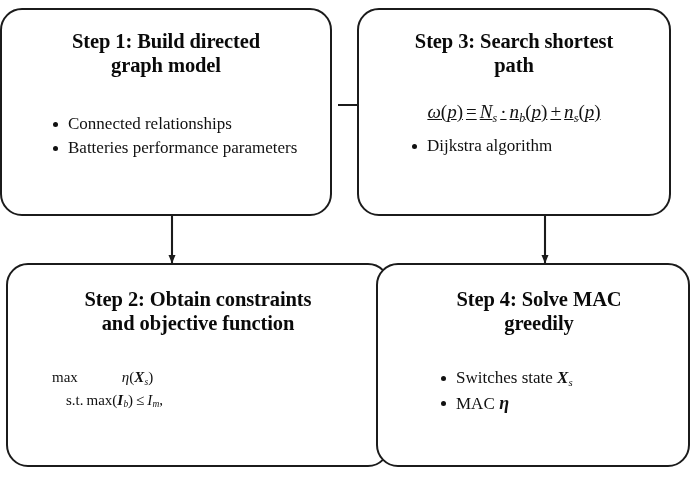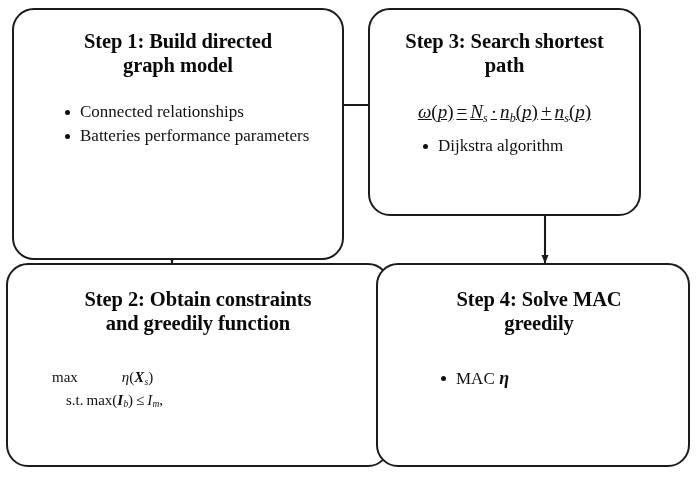--- a/index.html
+++ b/index.html
@@ -105,36 +105,36 @@
 
     <line x1="338" y1="105" x2="376" y2="105" stroke="#1b1b1b" stroke-width="2.1" marker-end="url(#ah)"></line>
 
     <line x1="172" y1="216" x2="172" y2="263" stroke="#1b1b1b" stroke-width="2.1" marker-end="url(#ah)"></line>
 
     <line x1="545" y1="216" x2="545" y2="263" stroke="#1b1b1b" stroke-width="2.1" marker-end="url(#ah)"></line>
 
     <line x1="338" y1="366" x2="376" y2="366" stroke="#1b1b1b" stroke-width="2.1" marker-end="url(#ah)"></line>
   </svg>
 
-  <div class="node" style="left:12px; top:8px; width:332px; height:252px;">
+  <div class="node" style="left:0; top:8px; width:332px; height:208px;">
     <div class="node-title" style="margin-top:19px;">
       <span>Step 1: Build directed</span><br>
       <span>graph model</span>
     </div>
-    <ul class="bullets" style="margin-top:24px; margin-left:48px; width:260px;font-family:Liberation Serif, serif;">
+    <ul class="bullets" style="margin-top:36px; margin-left:48px; width:260px;font-family:Liberation Serif, serif;">
       <li>
         <span>Connected relationships</span>
       </li>
       <li>
         <span>Batteries performance parameters</span>
       </li>
     </ul>
   </div>
 
-  <div class="node" style="left:368px; top:8px; width:273px; height:208px;">
+  <div class="node" style="left:357px; top:8px; width:314px; height:208px;">
     <div class="node-title" style="margin-top:19px;">
       <span>Step 3: Search shortest</span><br>
       <span>path</span>
     </div>
 
     <div class="math math-block" style="margin-top:24px; text-align:center; font-size:19px;text-decoration:underline;">
       <span class="math-row">
         <span class="mi">ω</span><span class="mup">(</span><span class="mi">p</span><span class="mup">)</span><span class="op mup">=</span><span class="mi">N</span><sub class="sb">s</sub><span class="op mup">·</span><span class="mi">n</span><sub class="sb">b</sub><span class="mup">(</span><span class="mi">p</span><span class="mup">)</span><span class="op mup">+</span><span class="mi">n</span><sub class="sb">s</sub><span class="mup">(</span><span class="mi">p</span><span class="mup">)</span>
       </span>
     </div>
@@ -142,39 +142,42 @@
     <ul class="bullets" style="margin-top:9px; margin-left:50px; width:240px;">
       <li>
         <span>Dijkstra algorithm</span>
       </li>
     </ul>
   </div>
 
   <div class="node" style="left:6px; top:263px; width:384px; height:204px;">
     <div class="node-title" style="margin-top:22px;">
       <span>Step 2: Obtain constraints</span><br>
-      <span>and greedily function</span>
+      <span>and objective function</span>
     </div>
 
     <div class="math math-block" style="margin-top:32px; margin-left:44px; font-size:15px; line-height:1.45;">
       <span class="math-row">
         <span class="mup">max</span><span style="display:inline-block;width:44px;"></span><span class="mi">η</span><span class="mup">(</span><span class="mbi">X</span><sub class="sb">s</sub><span class="mup">)</span>
       </span>
       <span class="math-row" style="margin-left:14px;">
         <span class="mup">s.t.</span><span class="thin"></span><span class="mup">max</span><span class="mup">(</span><span class="mbi">I</span><sub class="sb">b</sub><span class="mup">)</span><span class="op mup">≤</span><span class="mi">I</span><sub class="sb">m</sub><span class="mup">,</span>
       </span>
     </div>
   </div>
 
   <div class="node" style="left:376px; top:263px; width:314px; height:204px;padding-left:12px;">
     <div class="node-title" style="margin-top:22px;">
       <span>Step 4: Solve MAC</span><br>
       <span>greedily</span>
     </div>
 
     <ul class="bullets" style="margin-top:32px; margin-left:48px; width:240px;">
       <li>
+        <span>Switches state</span><span class="math" style="font-size:17px;">&nbsp;<span class="mbi">X</span><sub class="sb">s</sub></span>
+      </li>
+      <li>
         <span>MAC</span><span class="math" style="font-size:18px;">&nbsp;<span class="mbi">η</span></span>
       </li>
     </ul>
   </div>
 
 </div>
 
 </body></html>

